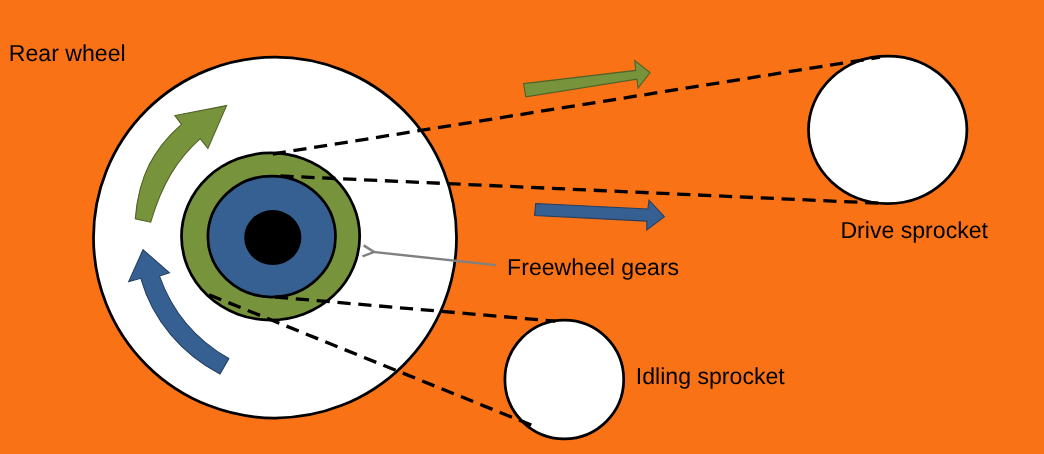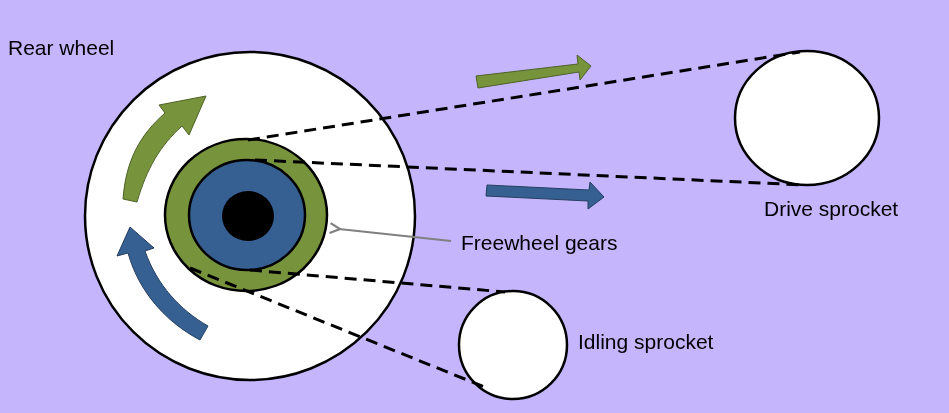--- a/index.html
+++ b/index.html
@@ -1,16 +1,16 @@
 <!DOCTYPE html>
 <html><head>
 <meta charset="utf-8">
 <style>
   html, body { margin: 0; padding: 0; background: #ffffff; }
-  #stage { position: relative; width: 949px; height: 413px; overflow: hidden; background: #c4b5fd; }
+  #stage { position: relative; width: 949px; height: 413px; overflow: hidden; background: #f97316; }
   svg { position: absolute; left: 0; top: 0; }
   .lbl { font-family: "Liberation Sans", sans-serif; font-size: 21px; fill: #000000; }
 </style>
 </head>
 <body>
 
 <div id="stage">
 <svg width="949" height="413" viewBox="0 0 949 413">
   <defs>
     <marker id="grayhead" markerWidth="12" markerHeight="12" refX="2" refY="6" orient="auto" markerUnits="userSpaceOnUse">

